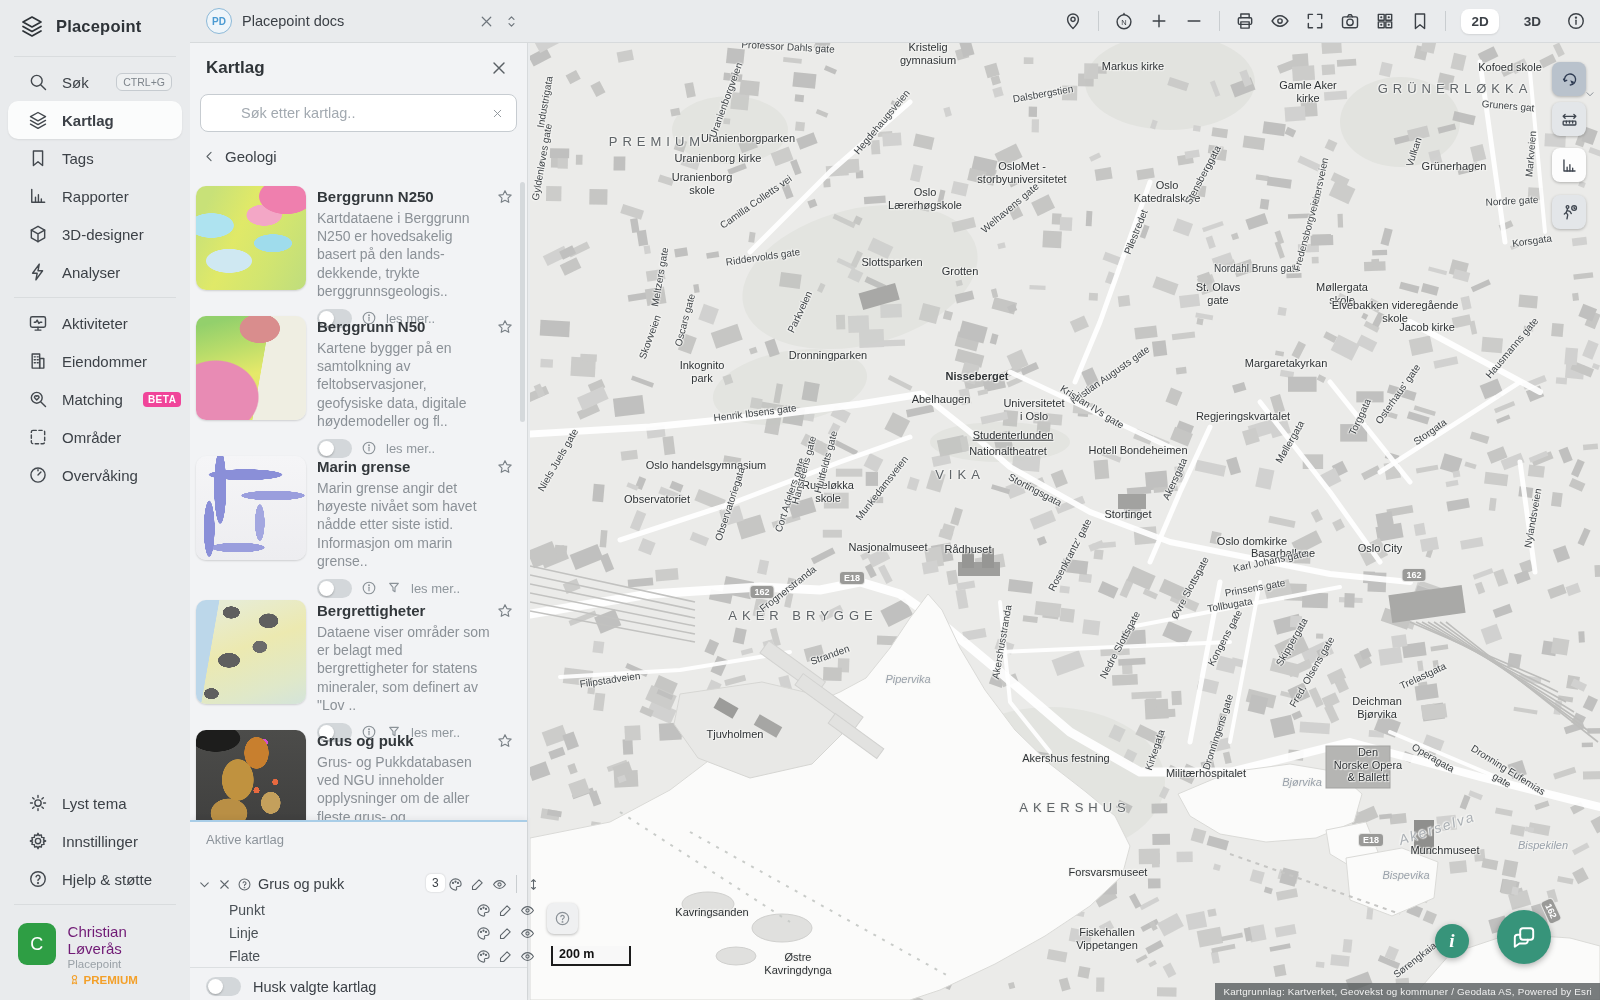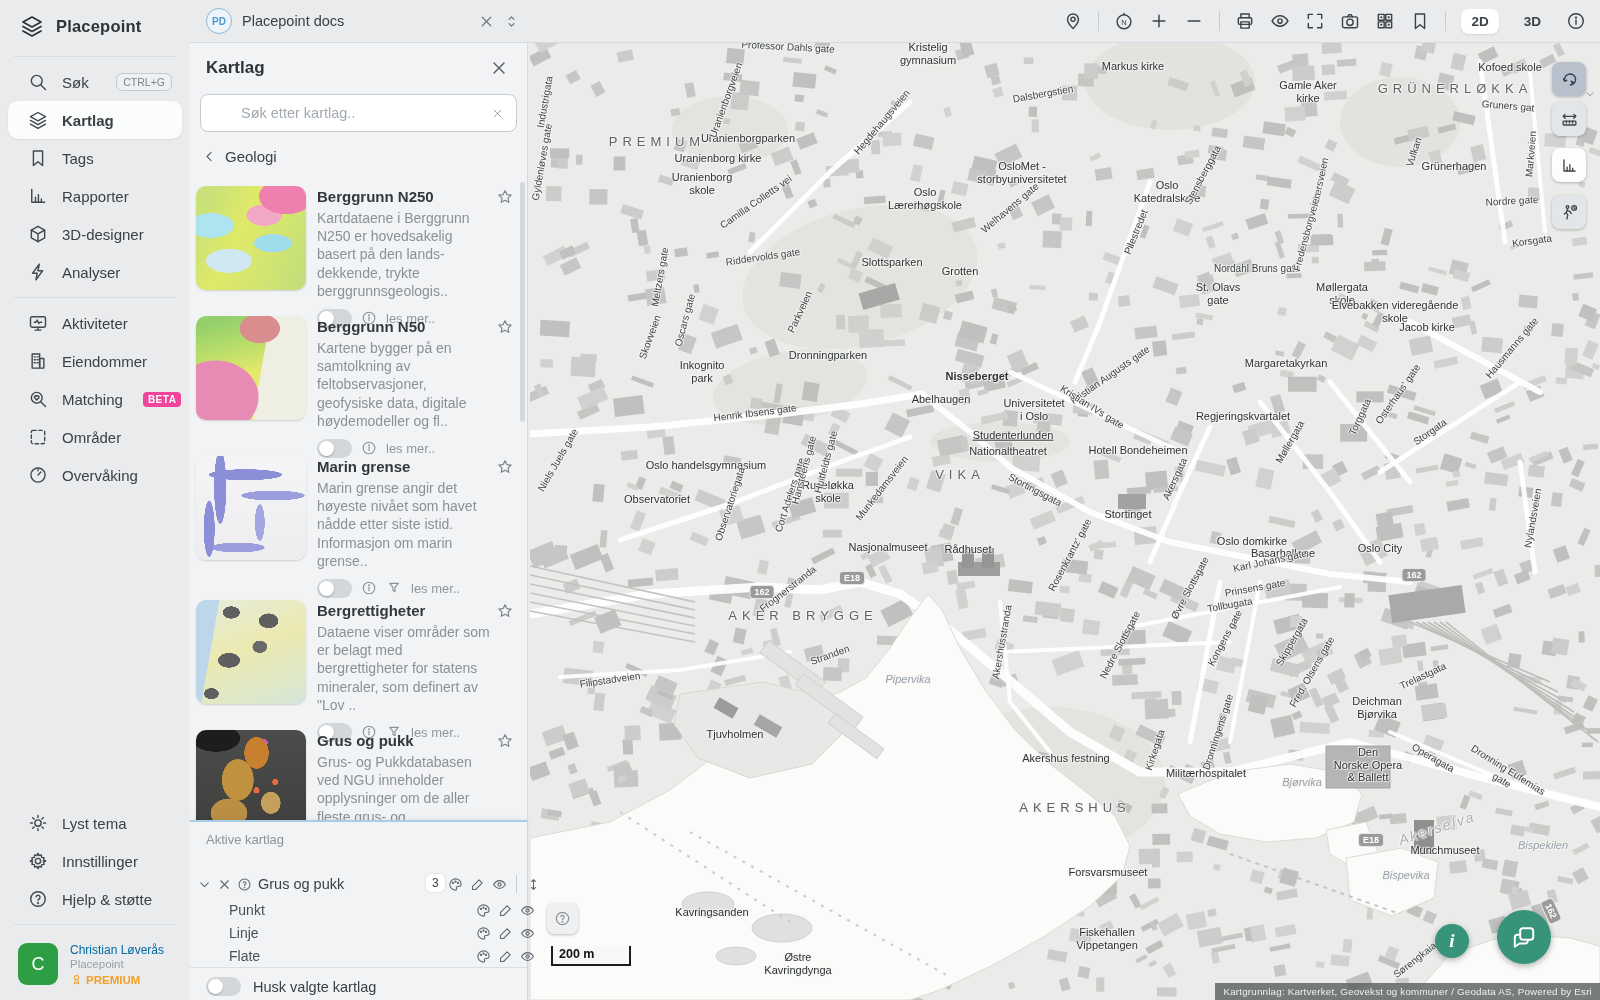--- a/index.html
+++ b/index.html
@@ -18,21 +18,21 @@
   .sb-item .ic{width:20px;height:20px;color:#43484e;flex:0 0 20px}
   .sb-item.active{background:#fbfcfc;box-shadow:0 1px 2px rgba(0,0,0,.08);font-weight:700;}
   .sb-short{margin-left:auto;font-size:10.5px;color:#7d848b;border:1px solid #c6cbd0;
             border-radius:6px;padding:2px 6px;background:#eef0f1}
   .sb-badge{margin-left:6px;font-size:10px;font-weight:700;color:#fff;background:#f0459a;
             border-radius:4px;padding:2px 5px;letter-spacing:.5px}
   #sidebar .spacer{flex:1}
   .sb-user{display:flex;gap:12px;padding:12px 12px 14px 18px;align-items:flex-start}
   .sb-avatar{width:40px;height:42px;border-radius:9px;background:#2e9e44;color:#fff;display:flex;
              align-items:center;justify-content:center;font-size:18px;font-weight:400}
-  .sb-user .nm{font-size:12px;color:#0369a1}
+  .sb-user .nm{font-size:15px;color:#701a75}
   .sb-user .org{font-size:11.5px;color:#9aa1a7;margin-top:1px}
   .sb-user .plan{display:flex;align-items:center;gap:3px;font-size:11.5px;font-weight:700;
                  color:#f3a02a;margin-top:3px}
   .sb-user .plan .ic{width:13px;height:13px;color:#f3a02a}
   
   #tabstrip{position:absolute;left:190px;top:0;width:340px;height:42px;background:#e9ebed;
             border-bottom:1px solid #d7dadc;display:flex;align-items:center;z-index:25;}
   .tab-badge{width:24px;height:24px;border-radius:50%;border:1.5px solid #8db9d8;background:#eef5fa;
              color:#4a9ad2;font-size:10px;font-weight:700;display:flex;align-items:center;
              justify-content:center;margin-left:16px}

